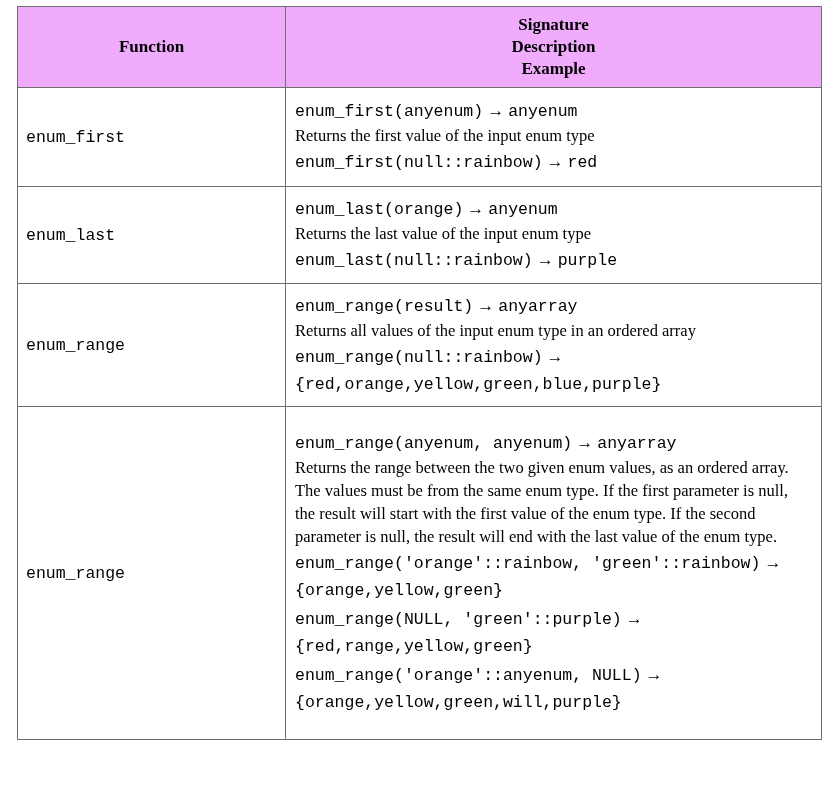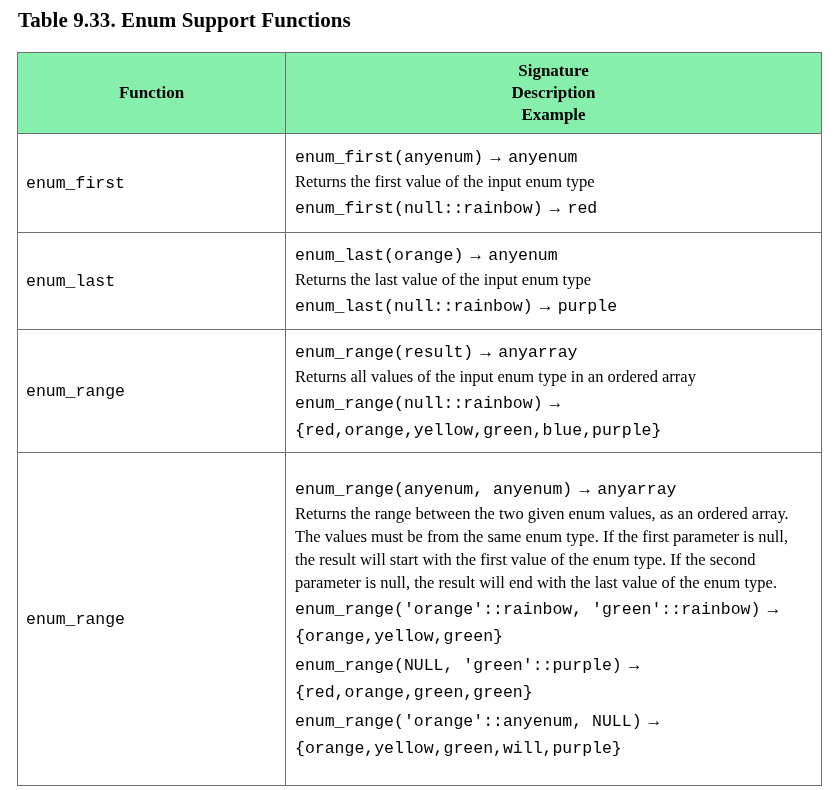--- a/index.html
+++ b/index.html
@@ -26,21 +26,21 @@
     border:1px solid #6f6f6f;
   }
   col.fn-col{width:268px;}
   thead th{
     font-size:17px;
     font-weight:bold;
     text-align:center;
     vertical-align:middle;
     line-height:22px;
     height:78px;
-    background:#86efac;
+    background:#f0abfc;
   }
   tr.r1{height:99px;}
   tr.r2{height:97px;}
   tr.r3{height:123px;}
   tr.r4{height:333px;}
   td.fn-cell{
     vertical-align:middle;
     padding:4px 8px;
   }
   td.detail-cell{
@@ -63,21 +63,20 @@
   .arrow{
     font-family:"Liberation Serif", serif;
     font-size:17px;
   }
 </style>
 </head>
 <body>
 
 <div class="page">
 
-  <h1 class="table-title">Table 9.33. Enum Support Functions</h1>
 
   <table class="doc-table">
     <colgroup>
       <col class="fn-col">
       <col>
     </colgroup>
     <thead>
       <tr>
         <th>Function</th>
         <th>
@@ -150,21 +149,21 @@
           </div>
           <div class="desc">Returns the range between the two given enum values, as an ordered array. The values must be from the same enum type. If the first parameter is null, the result will start with the first value of the enum type. If the second parameter is null, the result will end with the last value of the enum type.</div>
           <div class="example">
             <code>enum_range('orange'::rainbow, 'green'::rainbow)</code>
             <span class="arrow">→</span>
             <code>{orange,yellow,green}</code>
           </div>
           <div class="example">
             <code>enum_range(NULL, 'green'::purple)</code>
             <span class="arrow">→</span>
-            <code>{red,orange,green,green}</code>
+            <code>{red,range,yellow,green}</code>
           </div>
           <div class="example">
             <code>enum_range('orange'::anyenum, NULL)</code>
             <span class="arrow">→</span>
             <code>{orange,yellow,green,will,purple}</code>
           </div>
         </td>
       </tr>
 
     </tbody>

